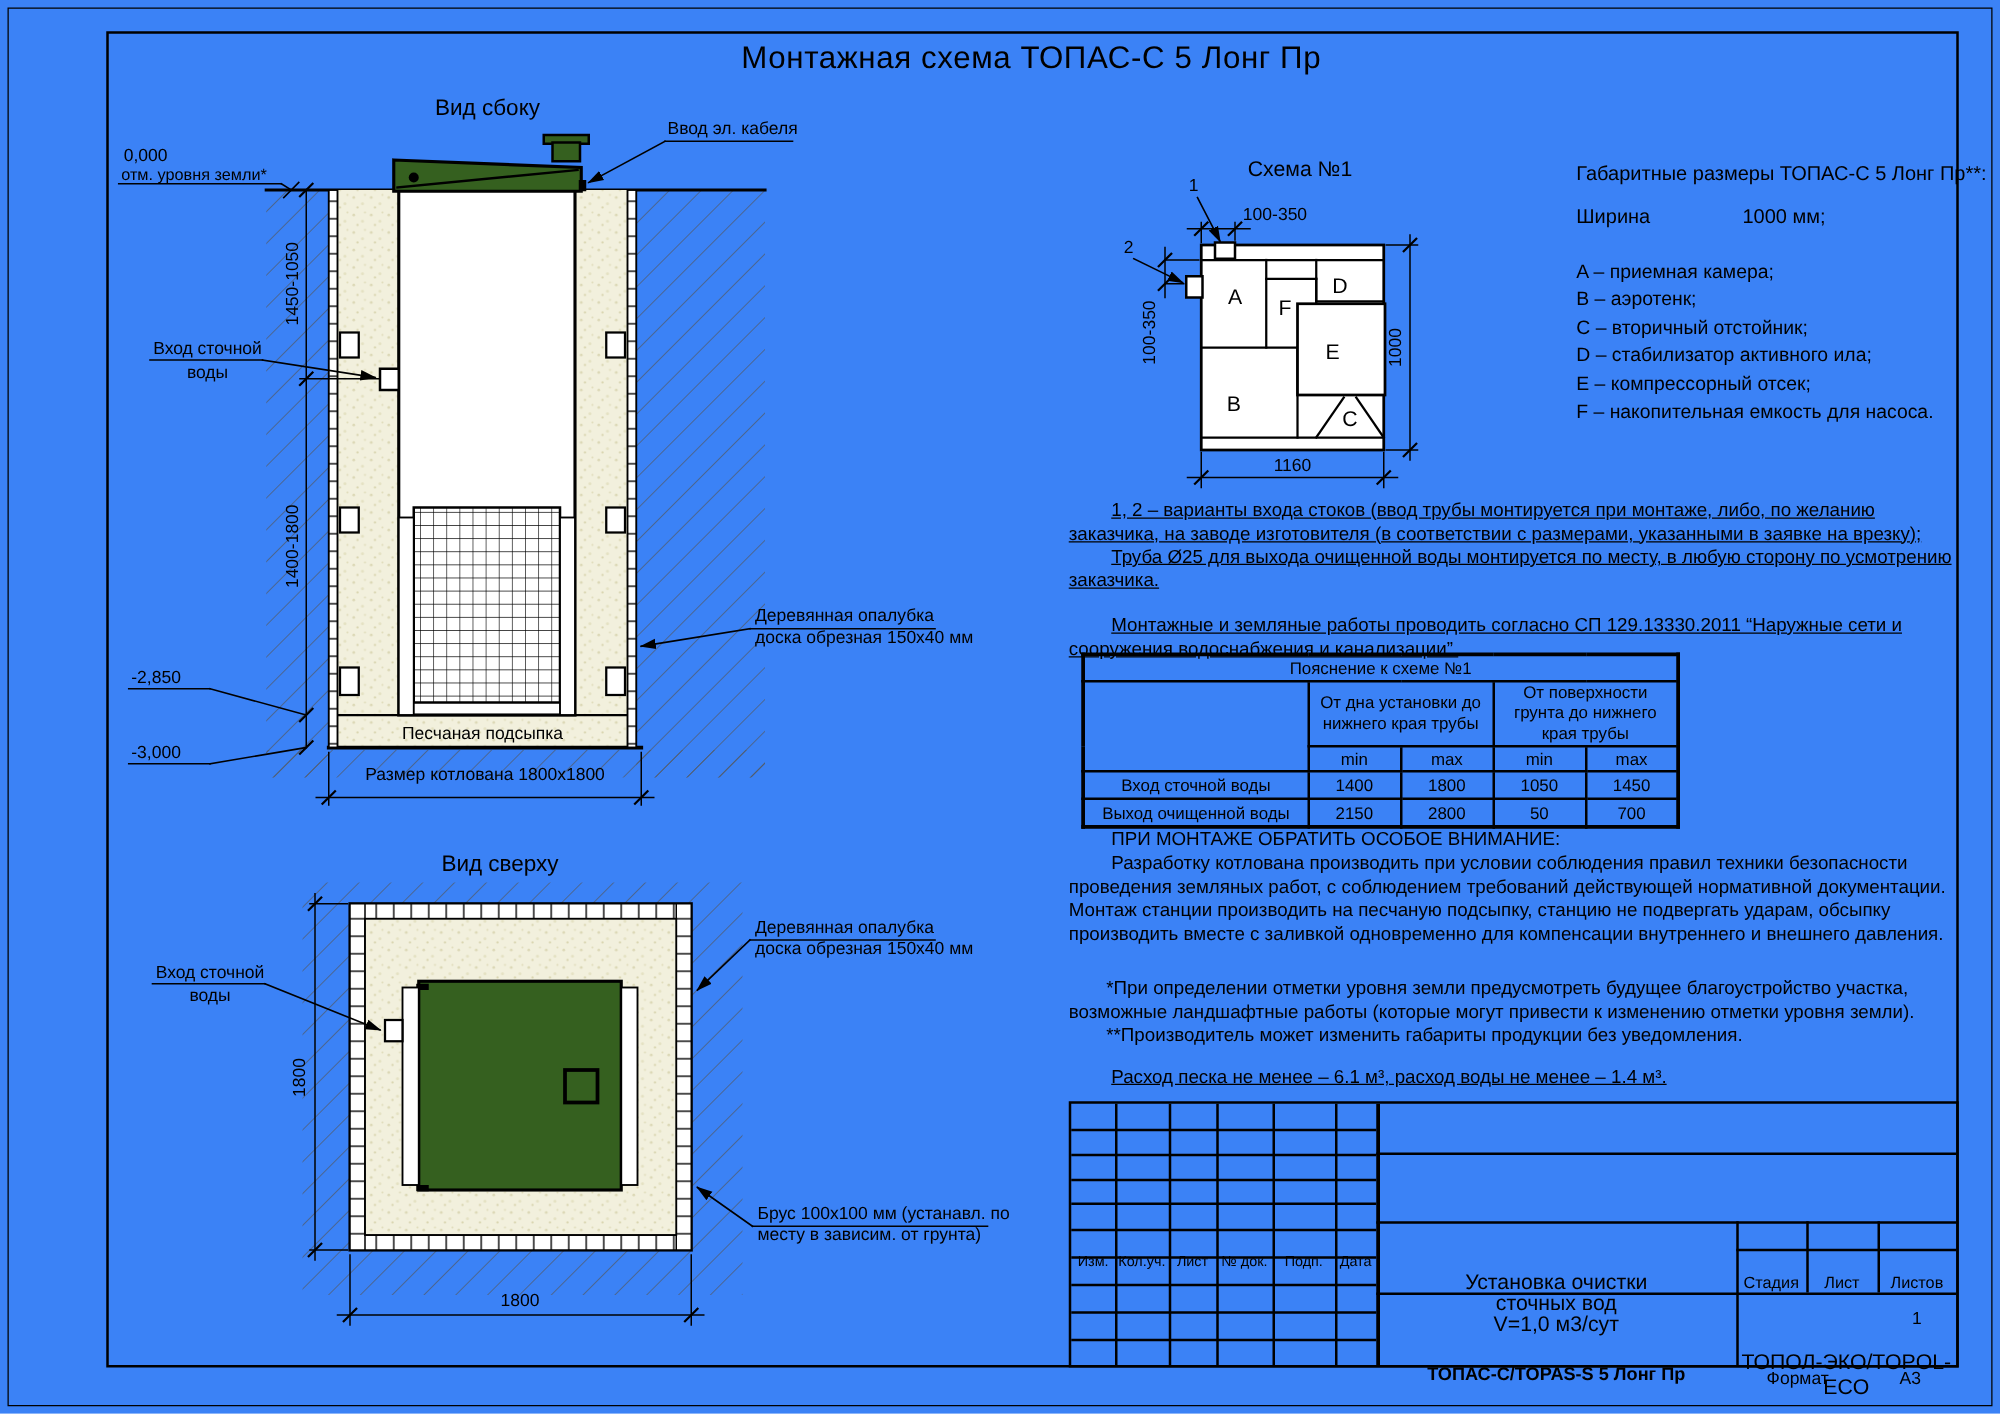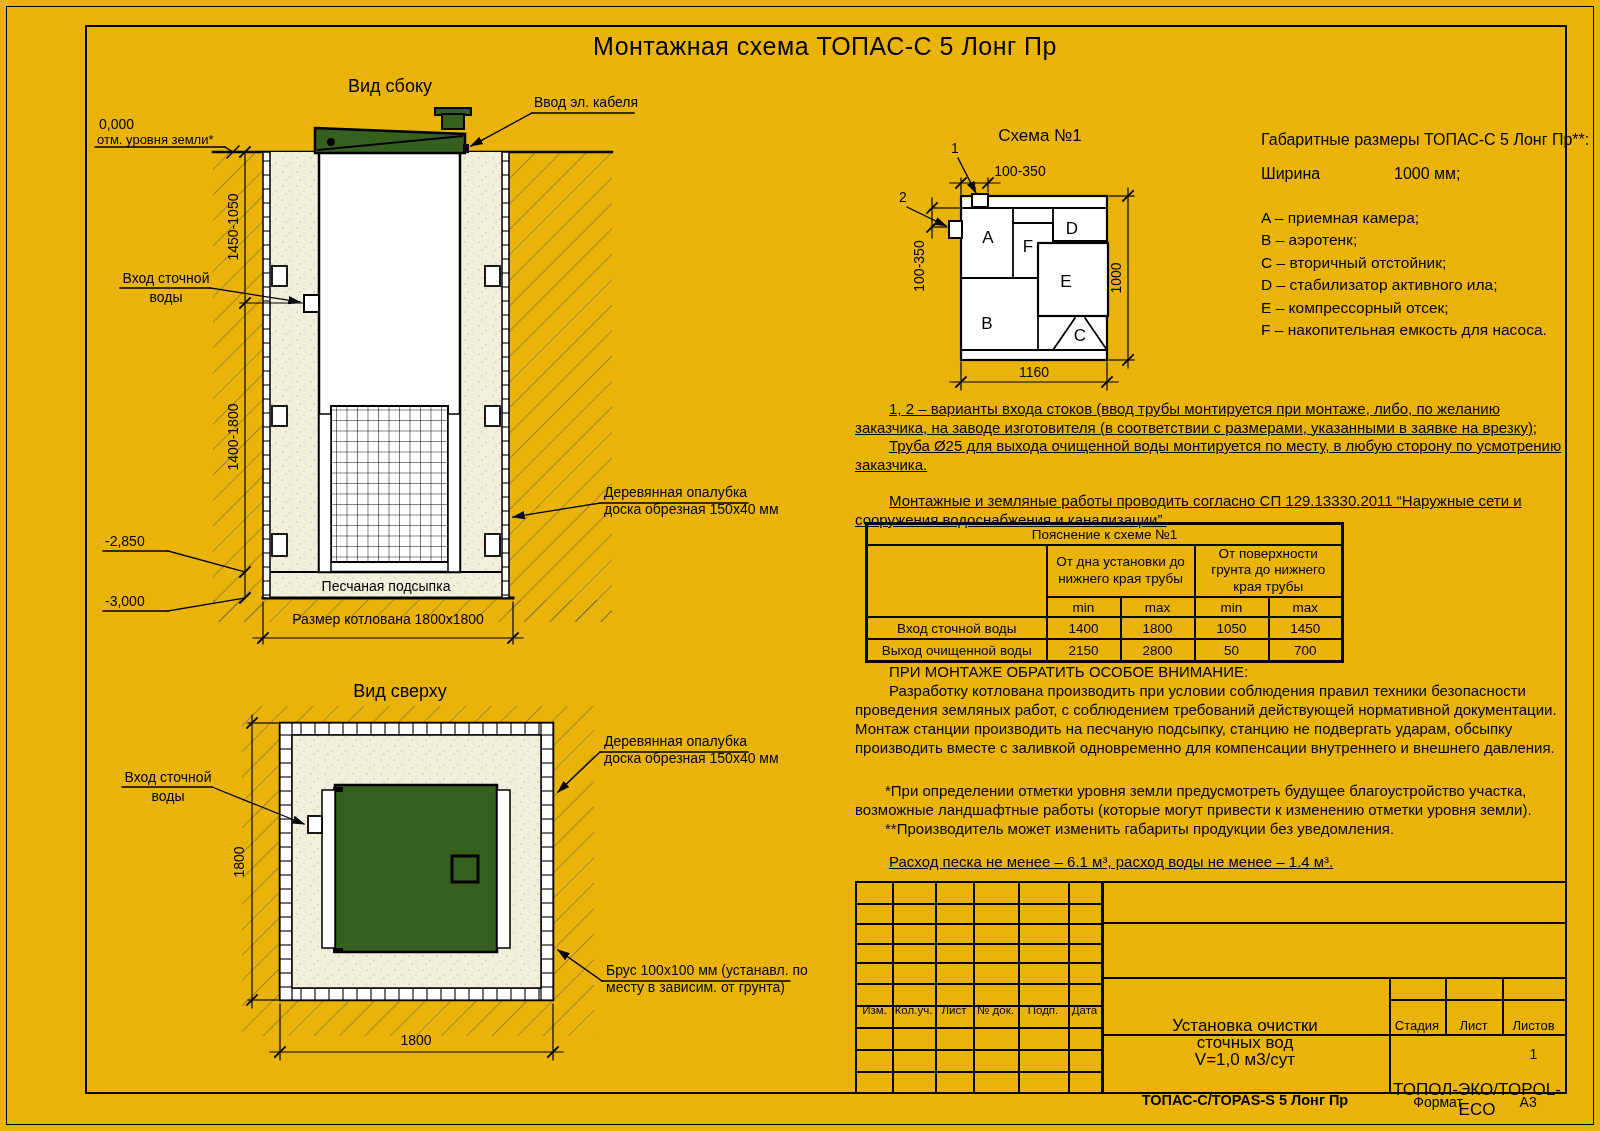--- a/index.html
+++ b/index.html
@@ -1,16 +1,16 @@
 <!DOCTYPE html>
 <html><head>
 <meta charset="utf-8">
 <style>
   html,body{margin:0;padding:0;background:#fff;}
-  .canvas{position:relative;width:1600px;height:1131px;background:#eab308;overflow:hidden;
+  .canvas{position:relative;width:1600px;height:1131px;background:#3b82f6;overflow:hidden;
           font-family:"Liberation Sans","DejaVu Sans",sans-serif;color:#000;}
   .page-border{position:absolute;left:6px;top:6px;right:6px;bottom:6px;border:1.5px solid #000;}
   .frame{position:absolute;left:85px;top:25px;width:1478px;height:1065px;border:2.5px solid #000;}
   .page-title{position:absolute;left:825px;top:32px;transform:translateX(-50%);
               font-size:25px;letter-spacing:0.5px;white-space:nowrap;}
   svg{position:absolute;left:0;top:0;}
   svg text{font-family:"Liberation Sans","DejaVu Sans",sans-serif;fill:#000;}
   .t13{font-size:13px;} .t14{font-size:14px;} .t18{font-size:18px;} .t17{font-size:17px;}
   
   .specs{position:absolute;left:1261px;top:131px;width:390px;font-size:16px;}

